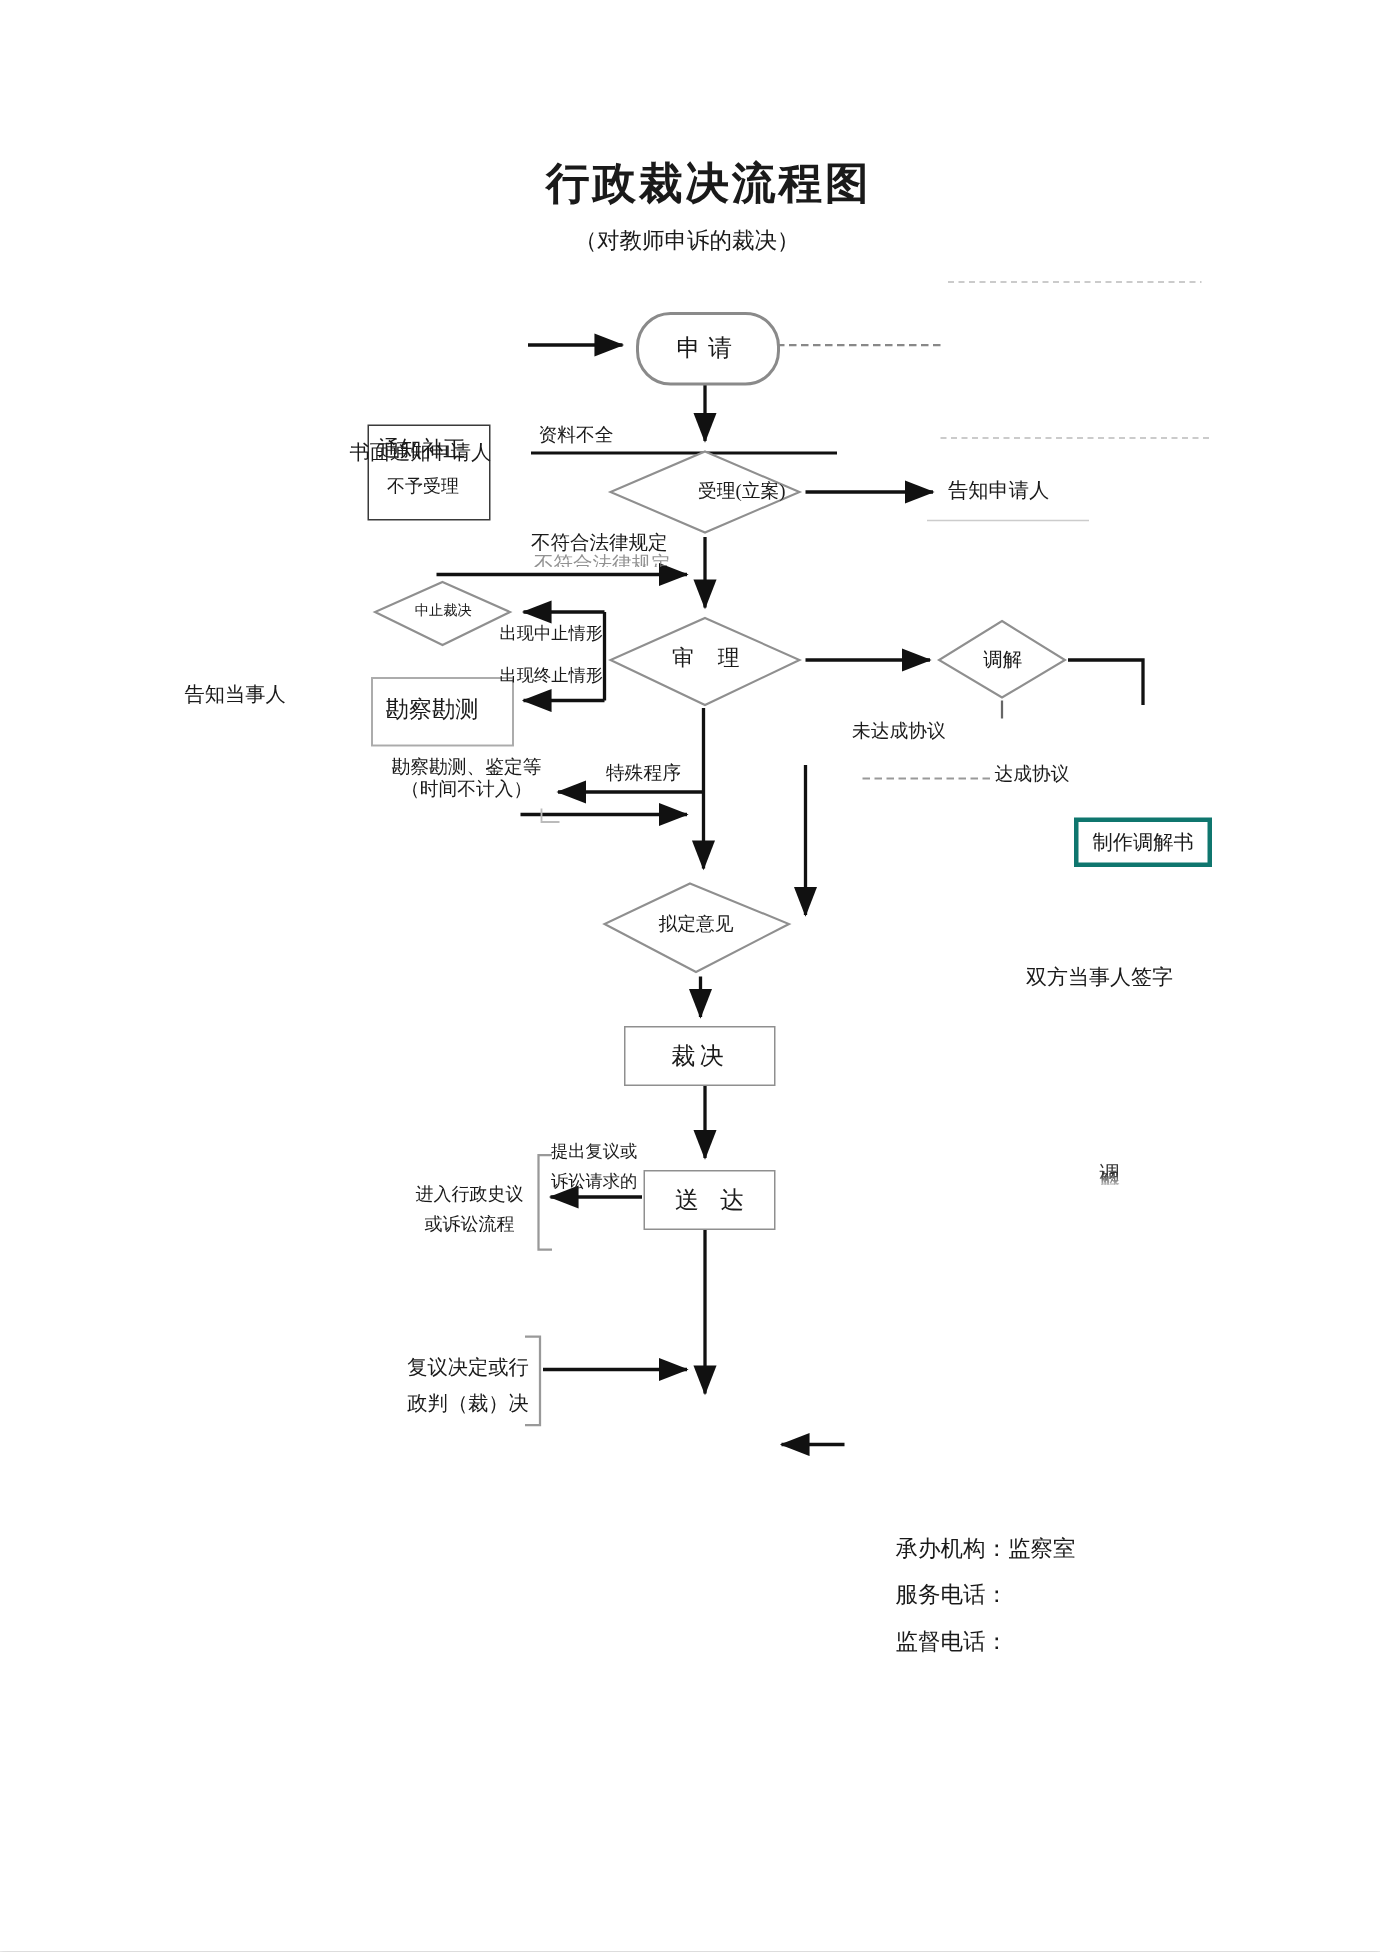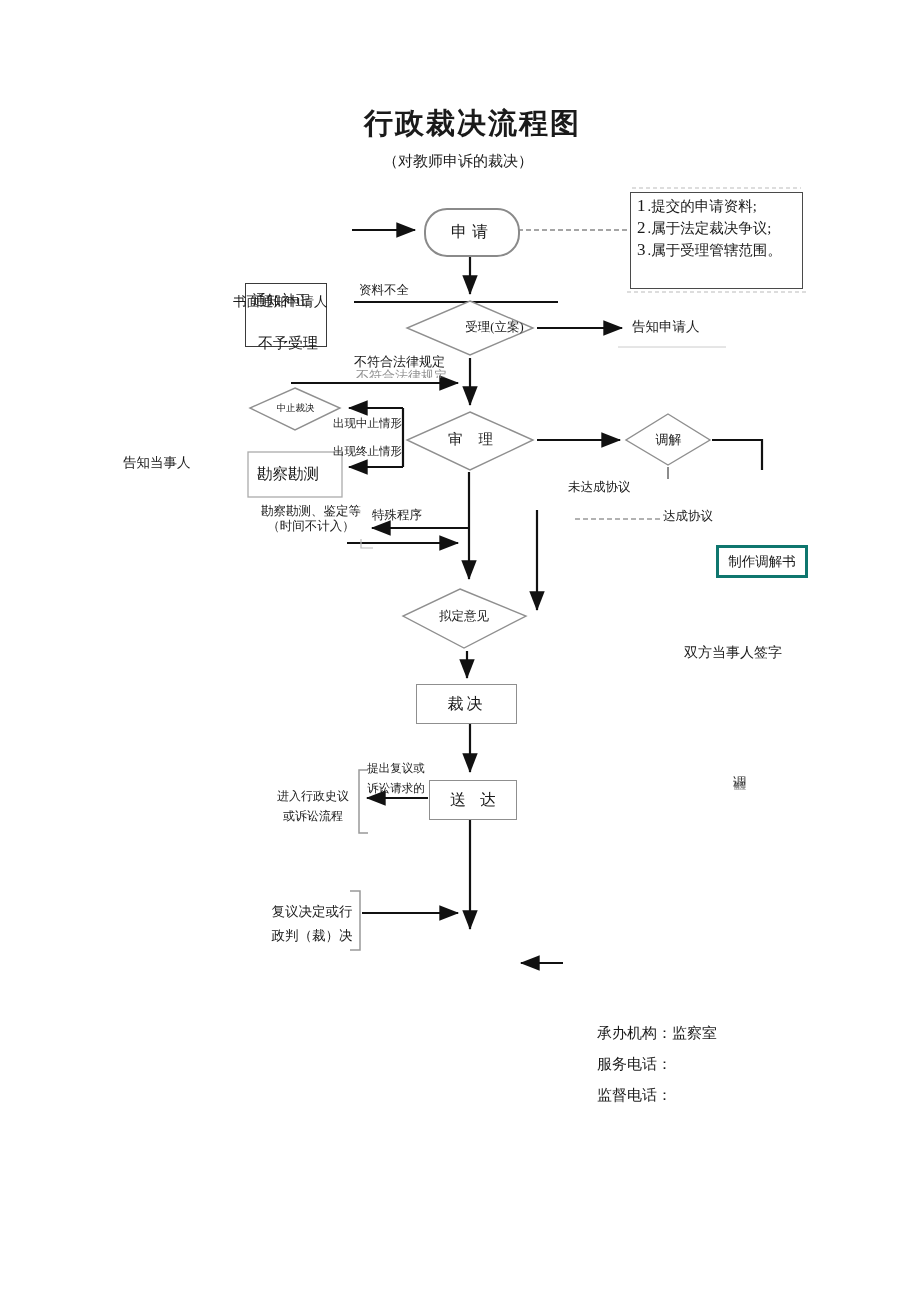--- a/index.html
+++ b/index.html
@@ -25,39 +25,39 @@
   #adjudicate-box{left:416px;top:684px;width:99px;height:38px;border:1.5px solid #8f8f8f;}
   #adjudicate-box span{font-size:16px;letter-spacing:3px;}
   #deliver-box{left:429px;top:780px;width:86px;height:38px;border:1.5px solid #8f8f8f;}
   #deliver-box span{font-size:16px;letter-spacing:14px;text-indent:14px;}
   #mediation-doc-box{left:716px;top:545px;width:86px;height:27px;border:3px solid #0f766e;}
   #mediation-doc-box span{font-size:13.5px;}
   
   #reject-box{left:245px;top:283px;width:80px;height:62px;border:1px solid #3a3a3a;background:transparent;z-index:2;}
   #notify-written{left:233px;top:294px;font-size:13.5px;z-index:3;}
   #notify-correct{left:252px;top:292px;font-size:14.5px;z-index:4;}
-  #not-accept{left:258px;top:317px;font-size:15px;z-index:4;margin-top:17px;}
+  #not-accept{left:258px;top:317px;font-size:12px;z-index:4;}
   
   #cond-box{left:630px;top:192px;width:173px;height:97px;border:1px solid #4a4a4a;z-index:2;
             padding:2px 4px 0 6px;box-sizing:border-box;display:block;}
   .cond-line{font-size:14.5px;line-height:21px;}
   .cond-num{font-size:17px;margin-right:2px;}
   
   #lbl-incomplete{left:359px;top:283px;font-size:12.5px;}
   #lbl-notify-applicant{left:632px;top:319px;font-size:13.5px;}
   #lbl-not-legal{left:354px;top:354px;font-size:13px;}
   #lbl-not-legal-ghost{left:356px;top:368px;font-size:13px;height:10px;overflow:hidden;color:#777;opacity:.8;}
   #lbl-suspend-cond{left:333px;top:417px;font-size:11.5px;}
   #lbl-terminate-cond{left:333px;top:445px;font-size:11.5px;}
   #lbl-terminate{left:257px;top:465px;font-size:15.5px;z-index:3;}
   #lbl-notify-party{left:123px;top:455px;font-size:13.5px;}
   #lbl-no-agreement{left:568px;top:480px;font-size:12.5px;}
   #lbl-agreement{left:663px;top:509px;font-size:12.5px;}
   #lbl-survey{left:256px;top:504px;width:110px;font-size:12.5px;line-height:15px;}
-  #lbl-special{left:372px;top:508px;font-size:12.5px;}
+  #lbl-special{left:404px;top:508px;font-size:12.5px;}
   #lbl-sign{left:684px;top:645px;font-size:14px;}
   #lbl-appeal{left:364px;top:758px;width:64px;font-size:11.5px;line-height:20px;}
   #lbl-enter{left:277px;top:786px;width:72px;font-size:12px;line-height:20px;}
   #lbl-decision{left:270px;top:900px;width:84px;font-size:13.5px;line-height:24px;}
   #lbl-mediation-eff{left:731px;top:765px;font-size:13.5px;letter-spacing:5px;
       writing-mode:vertical-rl;color:#333;
       -webkit-mask-image:linear-gradient(#000 72%,rgba(0,0,0,.3));
       mask-image:linear-gradient(#000 72%,rgba(0,0,0,.3));}
   
   #txt-accept{left:432px;top:320px;width:125px;font-size:12.5px;}
@@ -125,25 +125,20 @@
     <polygon points="460,589 526,616 464,648 403,616" fill="#fff" stroke="#8f8f8f" stroke-width="1.4"></polygon>
   </svg>
 
   <div id="title" class="lbl txt">行政裁决流程图</div>
   <div id="subtitle" class="lbl txt">（对教师申诉的裁决）</div>
 
   <div id="apply-box" class="box">
     <span>申请</span>
   </div>
 
-  <div id="cond-box" class="box">
-    <div class="cond-line"><span class="cond-num">1</span><span>.提交的申请资料;</span></div>
-    <div class="cond-line"><span class="cond-num">2</span><span>.属于法定裁决争议;</span></div>
-    <div class="cond-line" style="white-space:normal;"><span class="cond-num">3</span><span>.属于受理管辖范围。</span></div>
-  </div>
 
   <div id="reject-box" class="box"></div>
   <div id="notify-written" class="lbl txt">书面通知申请人</div>
   <div id="notify-correct" class="lbl txt">通知补正</div>
   <div id="not-accept" class="lbl txt">不予受理</div>
 
   <div id="adjudicate-box" class="box">
     <span>裁决</span>
   </div>
   <div id="deliver-box" class="box">

